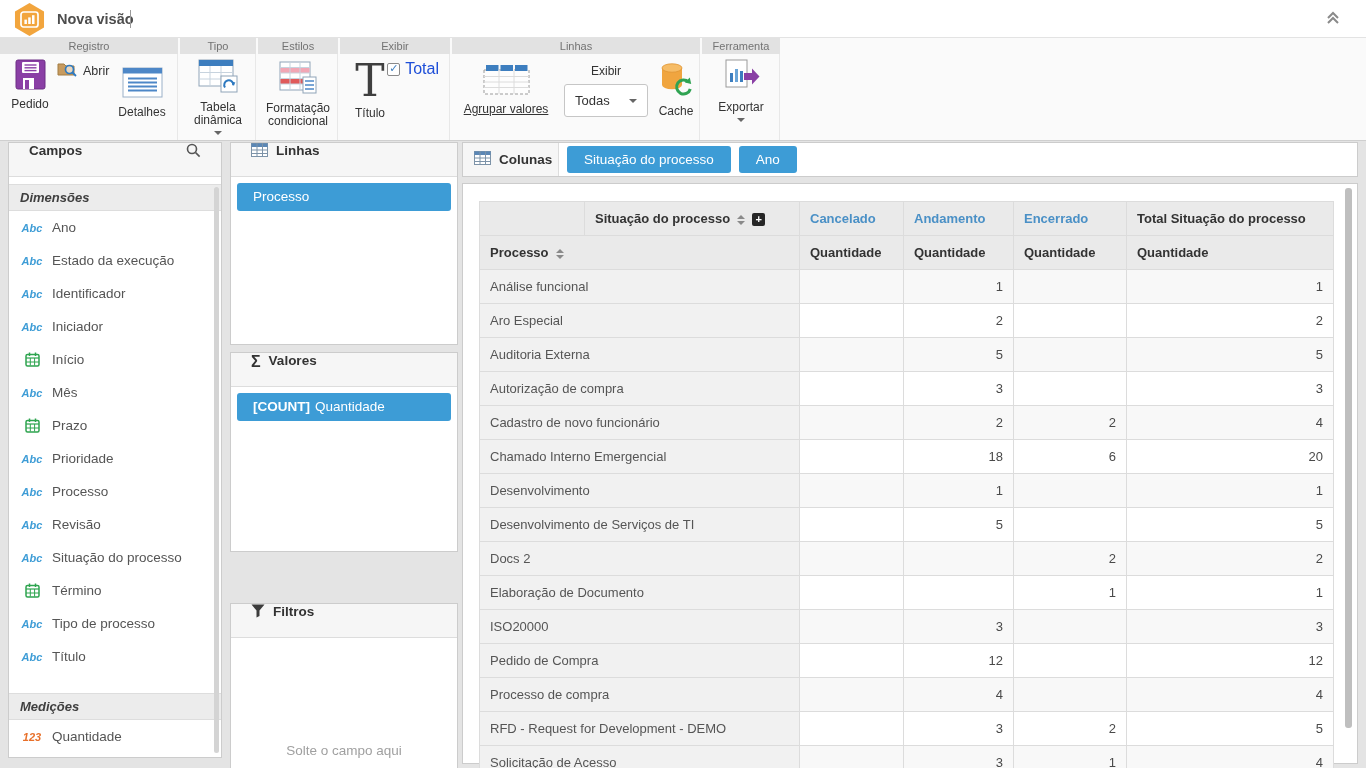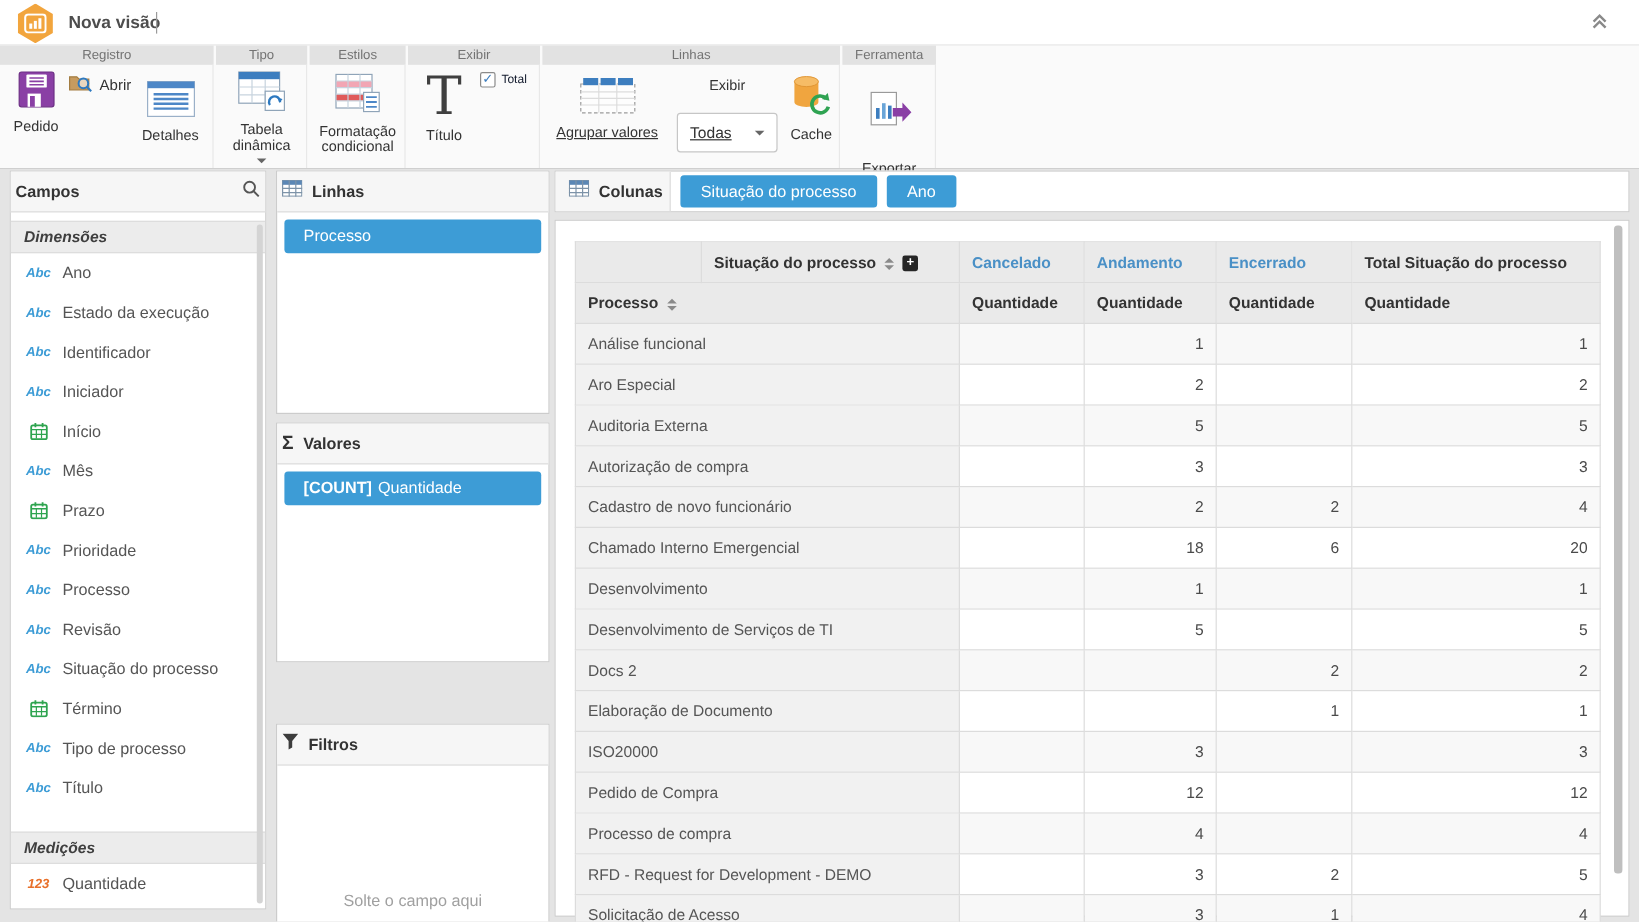--- a/index.html
+++ b/index.html
@@ -22,30 +22,30 @@
   
   .ribbon { position:absolute; left:0; top:38px; width:1366px; height:103px; background:#fafafa; border-bottom:1px solid #cfcfcf; }
   .rgroup { position:absolute; top:0; height:102px; }
   .glabel { height:16px; background:#e2e2e2; font-size:11px; color:#737373; text-align:center; line-height:16px; }
   .gbody { position:relative; height:86px; border-right:1px solid #e8e8e8; }
   .rbtn { position:absolute; display:flex; flex-direction:column; align-items:center; cursor:pointer; }
   .rbtn .lbl { font-size:12px; color:#333; text-align:center; line-height:13px; margin-top:4px; }
   .caret-down { width:0; height:0; border-left:4px solid transparent; border-right:4px solid transparent; border-top:4px solid #666; margin-top:4px; }
   .abrir-btn { position:absolute; display:flex; align-items:center; gap:5px; font-size:12.5px; color:#333; cursor:pointer;justify-content:flex-end; }
   .big-t { font-family:"DejaVu Serif", "Liberation Serif", serif; font-size:44px; line-height:44px; color:#3f3f3f; }
-  .checkbox-row { position:absolute; display:flex; align-items:center; gap:5px; font-size:10px; color:#0f172a; cursor:pointer; }
+  .checkbox-row { position:absolute; display:flex; align-items:center; gap:5px; font-size:16px; color:#1d4ed8; cursor:pointer; }
   .cb { width:13px; height:13px; border:1px solid #8a8a8a; border-radius:2px; background:#fff; position:relative; }
   .cb.checked::after { content:"✓"; position:absolute; left:1px; top:-2px; font-size:11px; font-weight:bold; color:#3d7ebf; }
   .dropdown { width:84px; height:33px; border:1px solid #c6c6c6; border-radius:3px; background:#fff;
               display:flex; align-items:center; font-size:13px; color:#333; padding:0 10px; justify-content:space-between; cursor:pointer; }
   .dd-label { font-size:12px; color:#333; text-align:center; margin-bottom:5px; }
 
   
   .panel { position:absolute; background:#fff; border:1px solid #ccc; }
-  .panel-header { height:34px; background:#f6f6f6; border-bottom:1px solid #ddd; display:flex; align-items:center; padding:0 4px; gap:8px; }
+  .panel-header { height:34px; background:#f6f6f6; border-bottom:1px solid #ddd; display:flex; align-items:flex-start; padding:0 20px; gap:8px; }
   .panel-title { font-size:13.5px; font-weight:bold; color:#333; }
 
   
   .fields-list { position:relative; height:579px; overflow:hidden; }
   .section-header { height:27px; background:#ececec; border-top:1px solid #ddd; border-bottom:1px solid #ddd;
                     font-size:13px; font-style:italic; font-weight:bold; color:#3f3f3f; line-height:25px; padding-left:11px; margin-top:7px; }
   .section-header.gap { margin-top:20px; }
   .field-item { height:33px; display:flex; align-items:center; padding-left:11px; gap:8px; cursor:pointer; }
   .field-label { font-size:13.5px; color:#555; }
   .fi { width:24px; display:inline-flex; justify-content:center; align-items:center; flex-shrink:0; }
@@ -234,21 +234,21 @@
                 <line x1="1" y1="23.5" x2="46" y2="23.5"></line>
                 <line x1="16" y1="6" x2="16" y2="30"></line>
                 <line x1="31" y1="6" x2="31" y2="30"></line>
               </g>
             </svg>
         </span>
         <span class="lbl">Agrupar valores</span>
       </div>
       <div style="position:absolute; left:108px; top:10px; width:92px;">
         <div class="dd-label">Exibir</div>
-        <div class="dropdown" style="margin:16px auto;text-decoration:underline;">
+        <div class="dropdown" style="margin:6px auto;">
           <span>Todas</span>
           <span class="caret-down" style="margin-top:0;"></span>
         </div>
       </div>
       <div class="rbtn" style="left:203px; top:8px; width:42px;">
         <span>
           <svg width="36" height="35" viewBox="0 0 36 35">
               <path d="M4 6 v17 a10 4.2 0 0 0 20 0 V6 z" fill="#f0a53f"></path>
               <ellipse cx="14" cy="6" rx="10" ry="4.2" fill="#f6bc66" stroke="#e09432" stroke-width="0.8"></ellipse>
               <path d="M30.5 20 a7 7 0 1 0 1.8 7" fill="none" stroke="#2fa352" stroke-width="3"></path>
@@ -256,21 +256,21 @@
             </svg>
         </span>
         <span class="lbl">Cache</span>
       </div>
     </div>
   </div>
 
   <div class="rgroup" style="left:702px; width:78px;">
     <div class="glabel">Ferramenta</div>
     <div class="gbody" style="border-right:1px solid #e8e8e8;">
-      <div class="rbtn" style="left:10px; top:22px; width:58px;gap:15px;">
+      <div class="rbtn" style="left:10px; top:5px; width:58px;">
         <span>
           <svg width="37" height="34" viewBox="0 0 37 34">
               <rect x="3" y="1" width="21" height="27" fill="#fff" stroke="#9a9a9a"></rect>
               <rect x="7" y="14" width="3" height="9" fill="#3d7ebf"></rect>
               <rect x="12" y="10" width="3" height="13" fill="#6aa5d8"></rect>
               <rect x="17" y="12" width="3" height="11" fill="#3d7ebf"></rect>
               <path d="M21 14 h8 v-4.5 l7.5 8 -7.5 8 V21 h-8 z" fill="#8a3fa5"></path>
             </svg>
         </span>
         <span class="lbl">Exportar</span>

